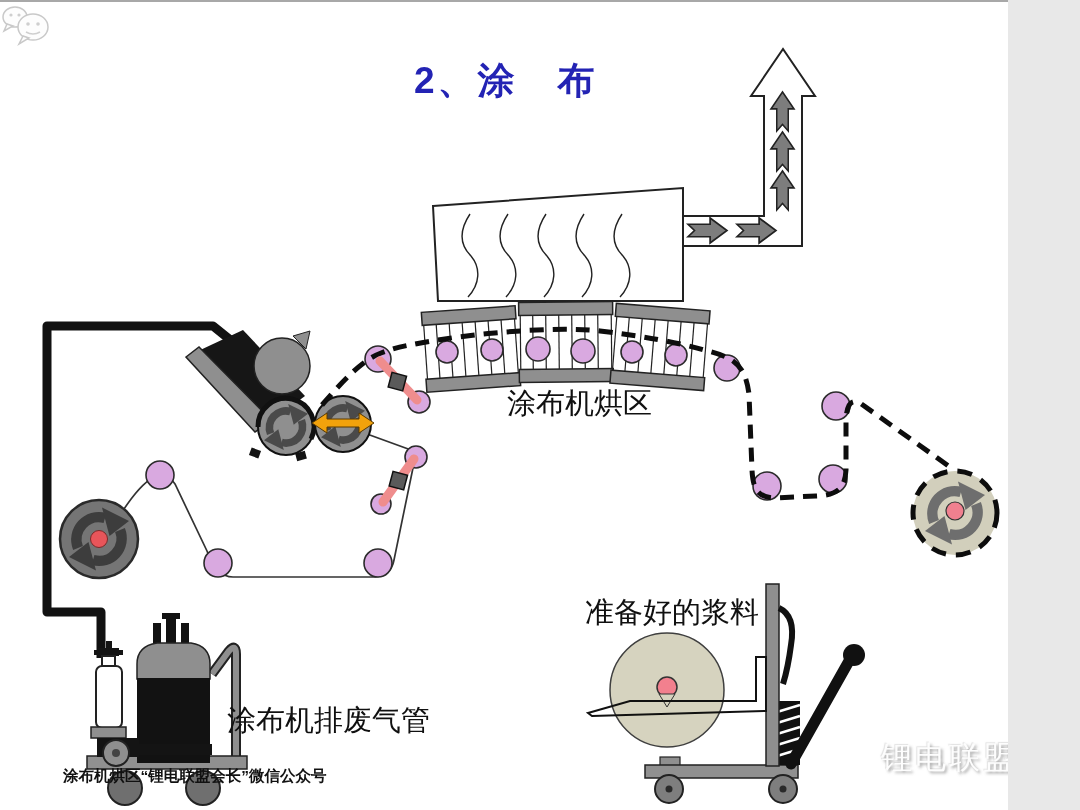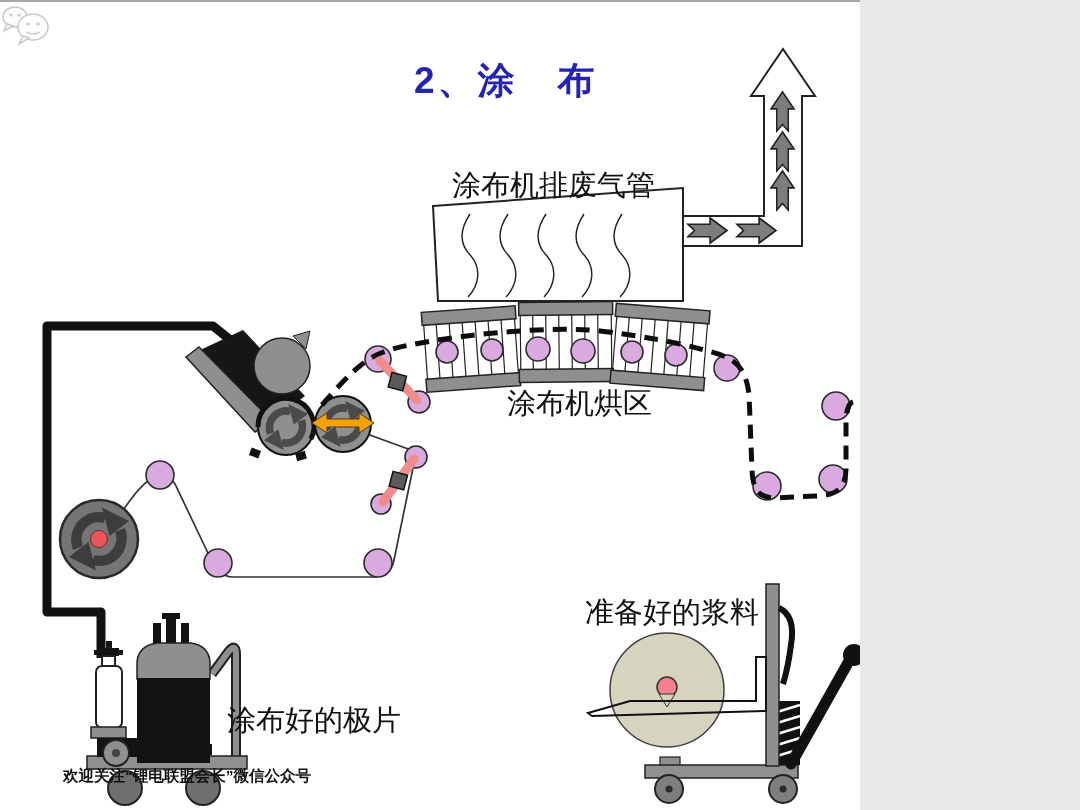--- a/index.html
+++ b/index.html
@@ -1,16 +1,16 @@
 <!DOCTYPE html>
 <html><head>
 <meta charset="utf-8">
 <style>
   html,body{margin:0;padding:0;background:#e8e8e8;}
-  .slide{position:relative;width:860px;height:810px;background:#ffffff;overflow:hidden;
+  .slide{position:relative;width:1008px;height:810px;background:#ffffff;overflow:hidden;
          font-family:"Liberation Sans","DejaVu Sans",sans-serif;}
   .slide svg{position:absolute;left:0;top:0;z-index:1;}
   .top-hairline{position:absolute;left:0;top:0;width:1058px;height:2px;background:#a8a8a8;z-index:2;}
   .lbl{position:absolute;z-index:3;color:#101010;font-family:"Liberation Serif","DejaVu Serif",serif;
        font-size:29px;white-space:nowrap;}
   .title{position:absolute;left:414px;top:56px;z-index:3;color:#2323b4;font-size:37px;font-weight:bold;
          letter-spacing:3px;white-space:nowrap;}
   .caption{position:absolute;left:63px;top:766px;z-index:3;color:#111;font-size:15.5px;font-weight:bold;
            white-space:nowrap;}
   .watermark{position:absolute;left:881px;top:737px;z-index:4;color:#fdfdfd;font-size:31px;letter-spacing:3px;
@@ -236,26 +236,25 @@
       <circle cx="28" cy="24" r="1.8"></circle>
         <circle cx="38" cy="24" r="1.8"></circle>
     </g>
     <path d="M 26,32 Q 33,36 40,32" stroke="#cfcfcf" stroke-width="1.5" fill="none"></path>
   </svg>
 
   <div class="top-hairline"></div>
 
   <div class="title">2、涂　布</div>
 
-  <div class="lbl" style="left:452px;top:166px;">涂布机排废气管</div>
   <div class="lbl" style="left:507px;top:384px;font-family:Liberation Serif, serif;">涂布机烘区</div>
   <div class="lbl" style="left:585px;top:593px;">准备好的浆料</div>
-  <div class="lbl" style="left:227px;top:701px;">涂布好的极片</div>
-
-  <div class="caption">欢迎关注“锂电联盟会长”微信公众号</div>
+  <div class="lbl" style="left:227px;top:701px;">涂布机排废气管</div>
+
+  <div class="caption">涂布机烘区“锂电联盟会长”微信公众号</div>
 
   <div class="watermark">锂电联盟会长</div>
 
   <div class="strip-red"></div>
   <div class="strip-black"></div>
   <div class="pagenum">10</div>
 
 </div>
 
 </body></html>

